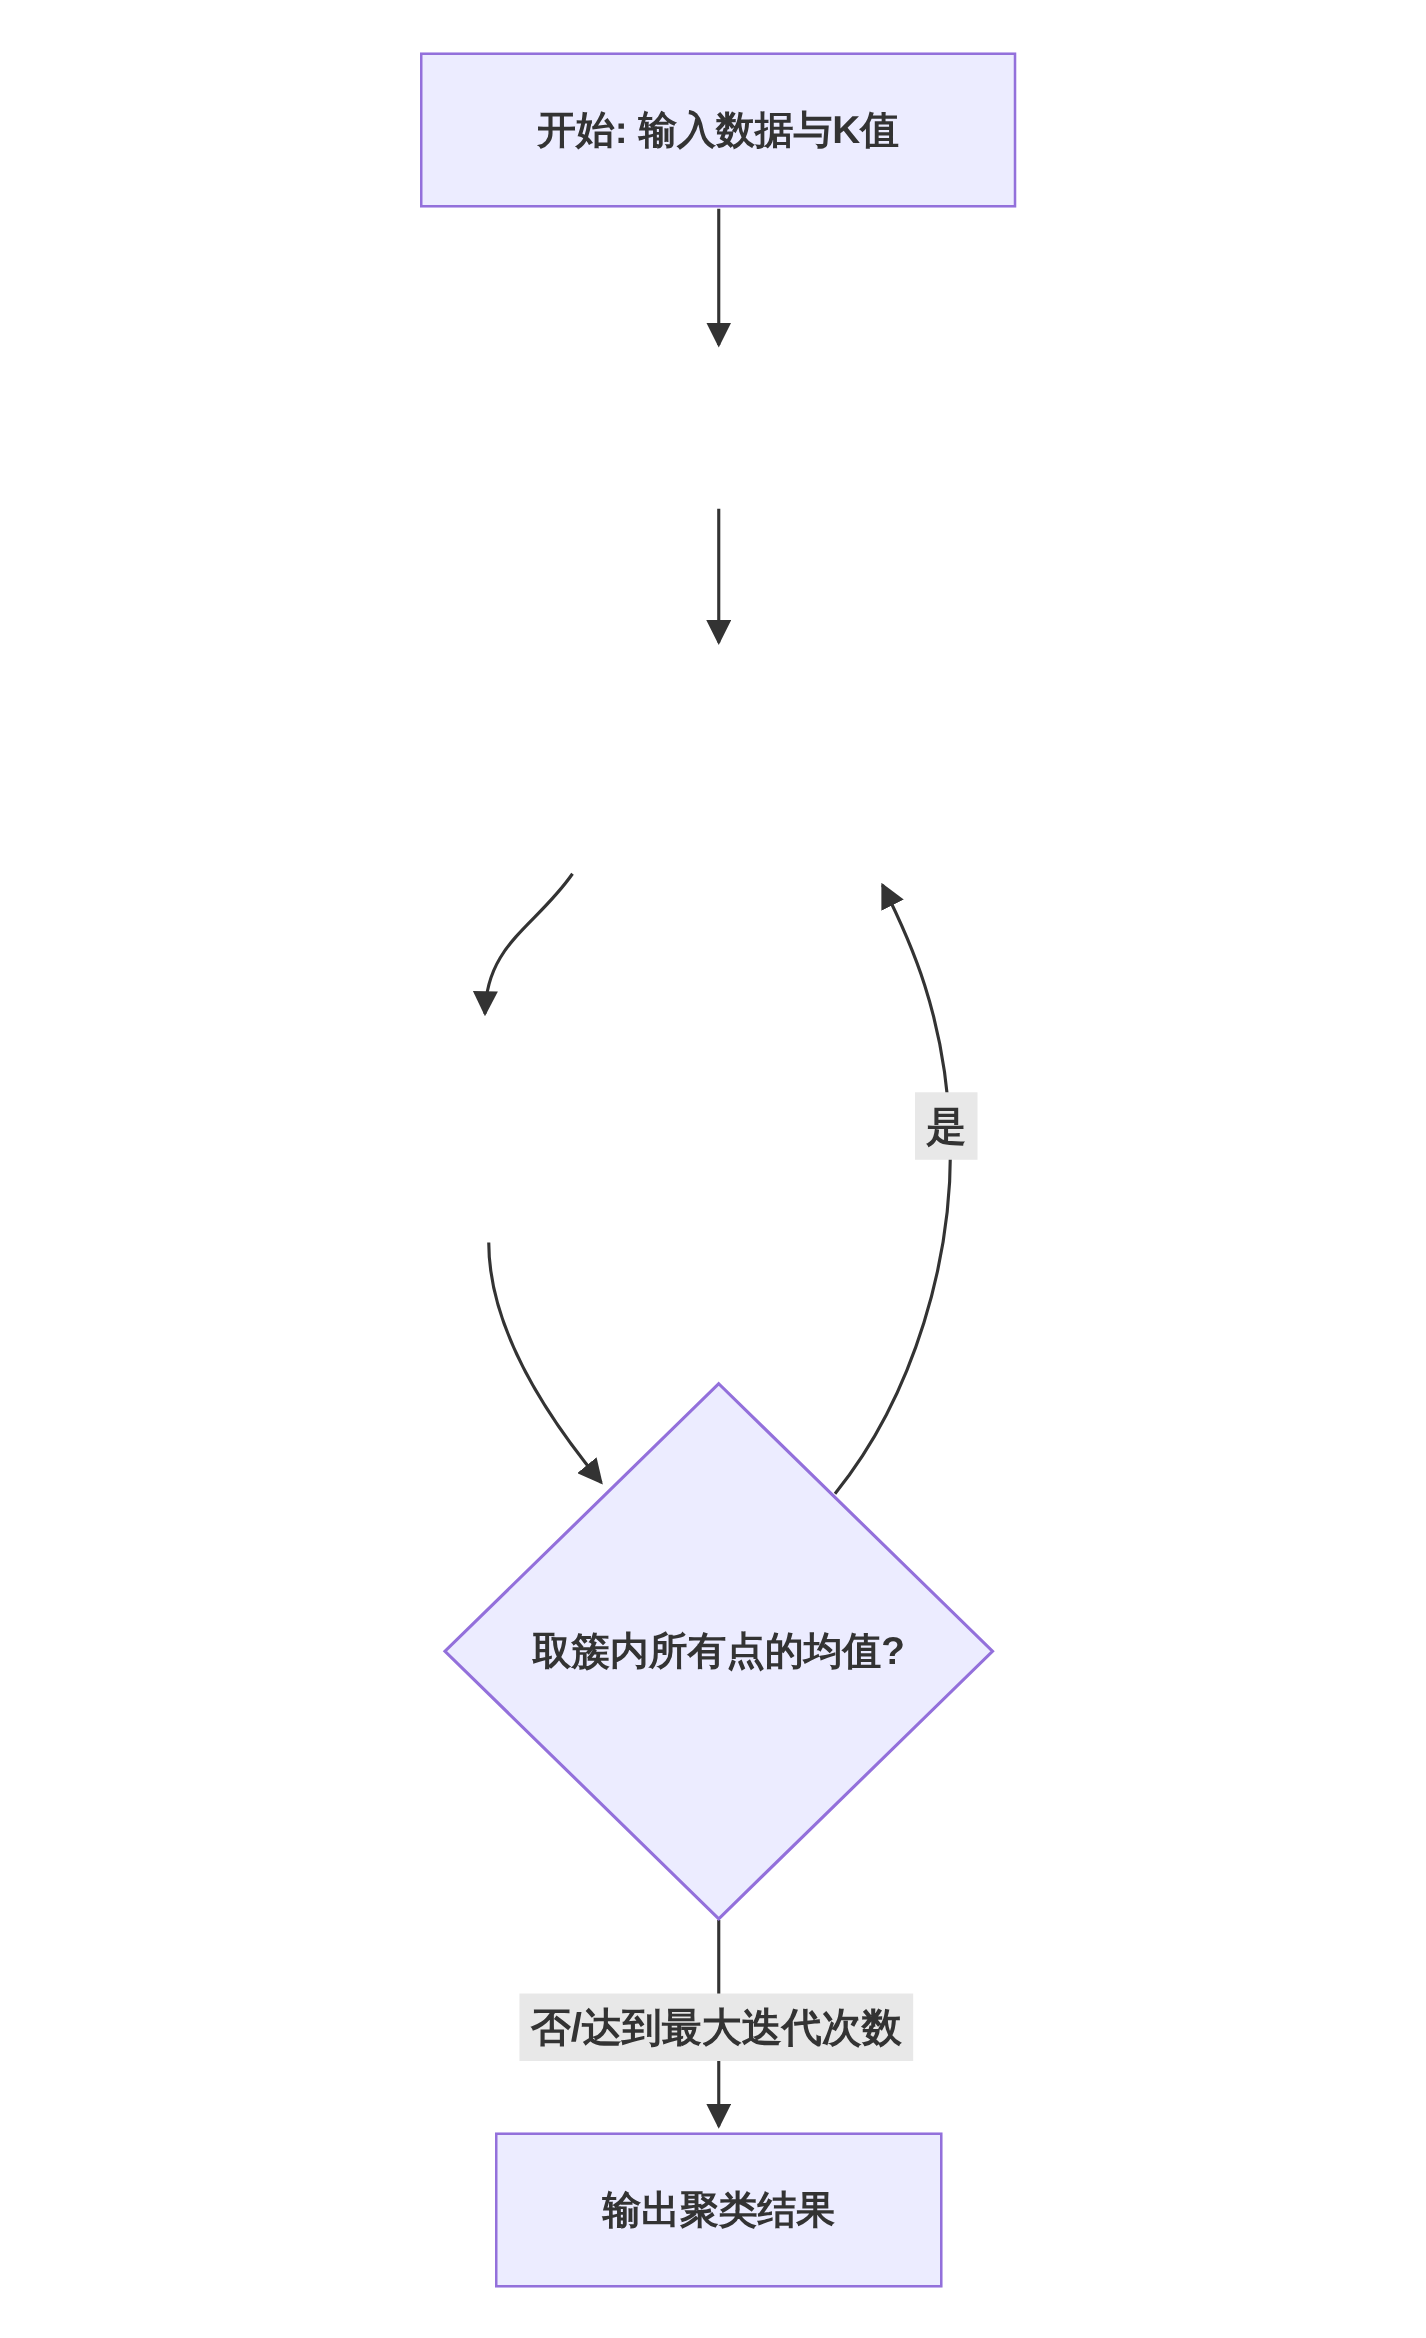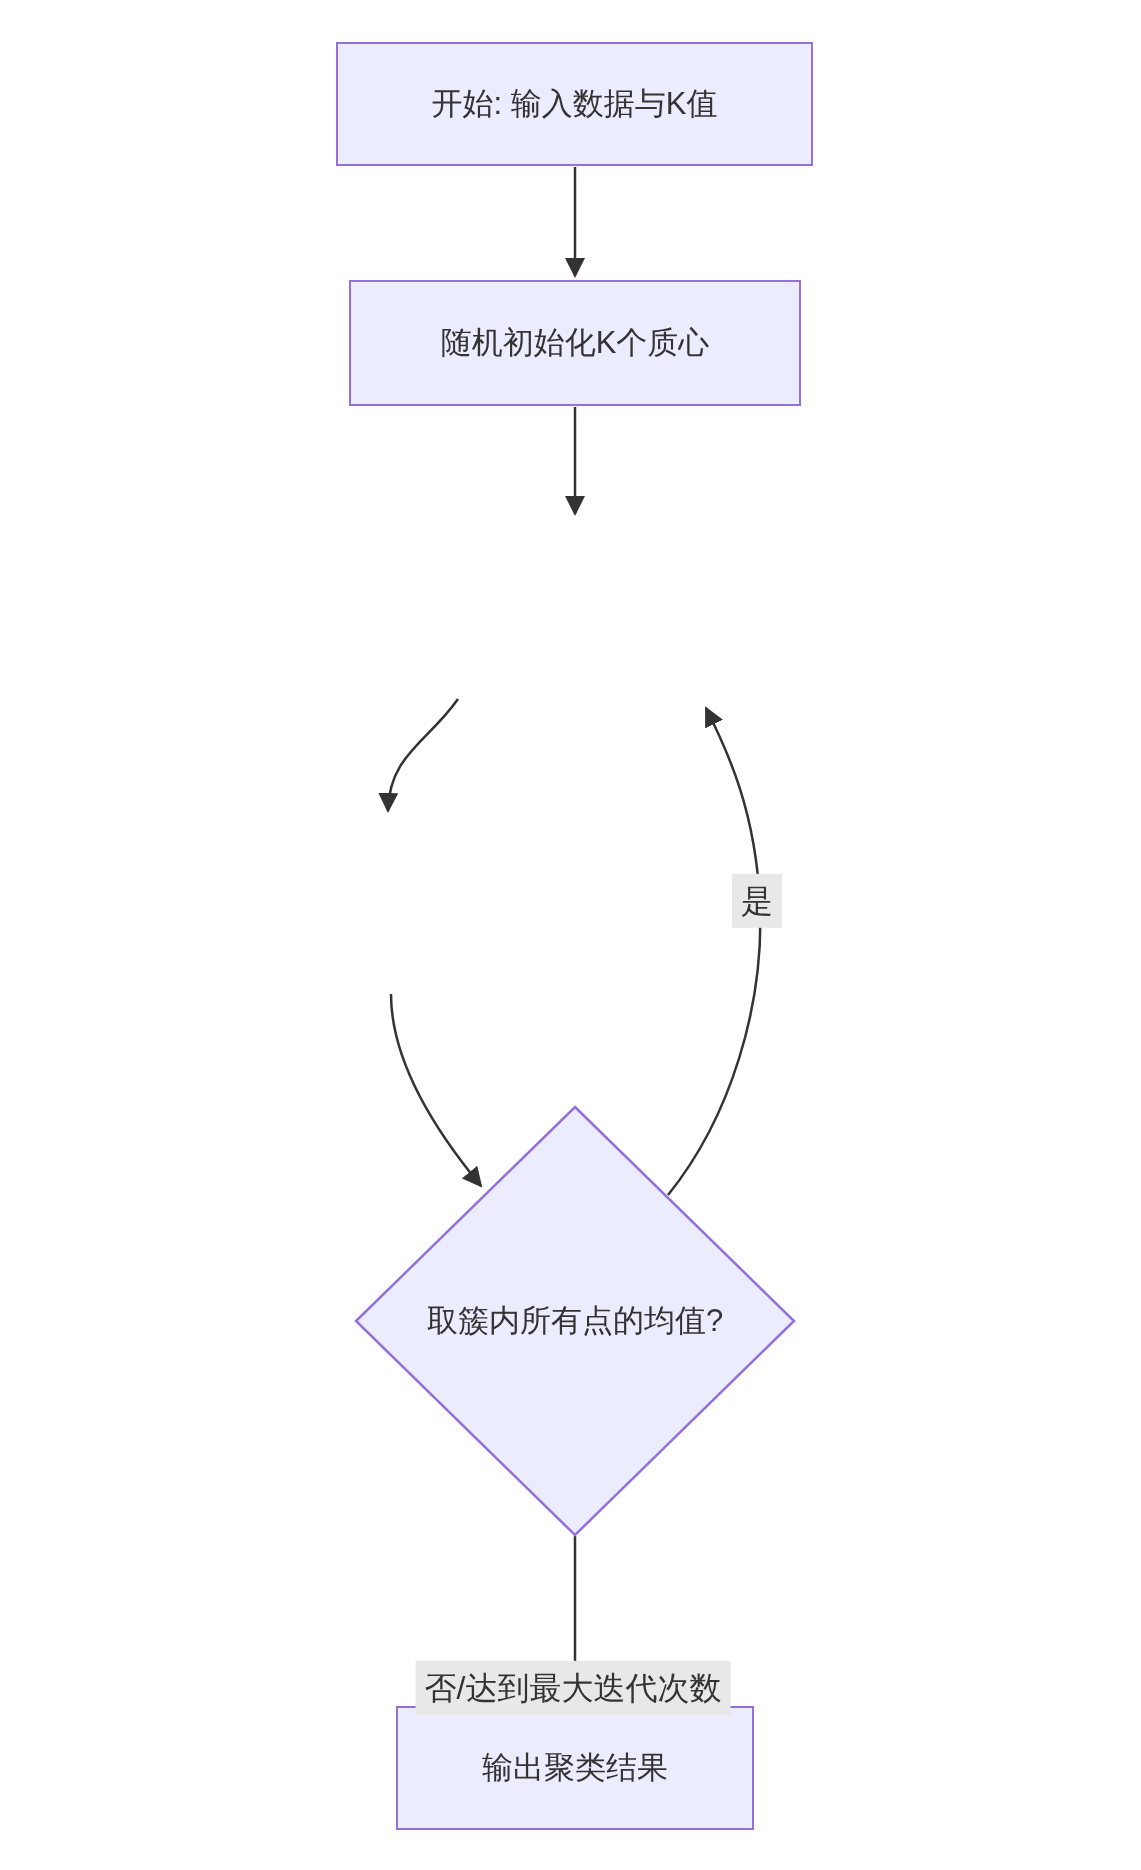--- a/index.html
+++ b/index.html
@@ -8,20 +8,21 @@
     background: var(--background, #ffffff);
   }
   .canvas {
     position: relative;
     width: 993px;
     height: 1870px;
     overflow: hidden;
     background: var(--background, #ffffff);
     font-family: "Liberation Sans", sans-serif;
     color: var(--text-color, #333333);
+    font-weight: bold;
   }
   svg.edge-layer {
     position: absolute;
     left: 0; top: 0;
     width: 1141px;
     height: 1870px;
   }
   .edge {
     fill: none;
     stroke: var(--edge-color, #333333);
@@ -87,25 +88,24 @@
 
     <path class="edge" d="M668,1195 C731,1117 764,1005 760,905 C756,812 728,752 706,708" marker-end="url(#arrow)"></path>
 
     <path class="edge" d="M575,1536 L575,1701" marker-end="url(#arrow)"></path>
 
     <polygon class="diamond-shape" points="575,1107 794,1321 575,1535 356,1321"></polygon>
   </svg>
 
   <div class="node" style="left:336px; top:42px; width:477px; height:124px;">开始: 输入数据与K值</div>
 
-  <div class="node" style="left:349px; top:280px; width:452px; height:126px;">随机初始化K个质心</div>
 
 
 
   <div class="diamond-text" style="left:575px; top:1321px;">取簇内所有点的均值?</div>
 
   <div class="node" style="left:396px; top:1706px; width:358px; height:124px;">输出聚类结果</div>
 
   <div class="edge-label" style="left:757px; top:901px;">是</div>
 
-  <div class="edge-label" style="left:573px; top:1688px;">否/达到最大迭代次数</div>
+  <div class="edge-label" style="left:573px; top:1622px;">否/达到最大迭代次数</div>
 
 </div>
 
 </body></html>

